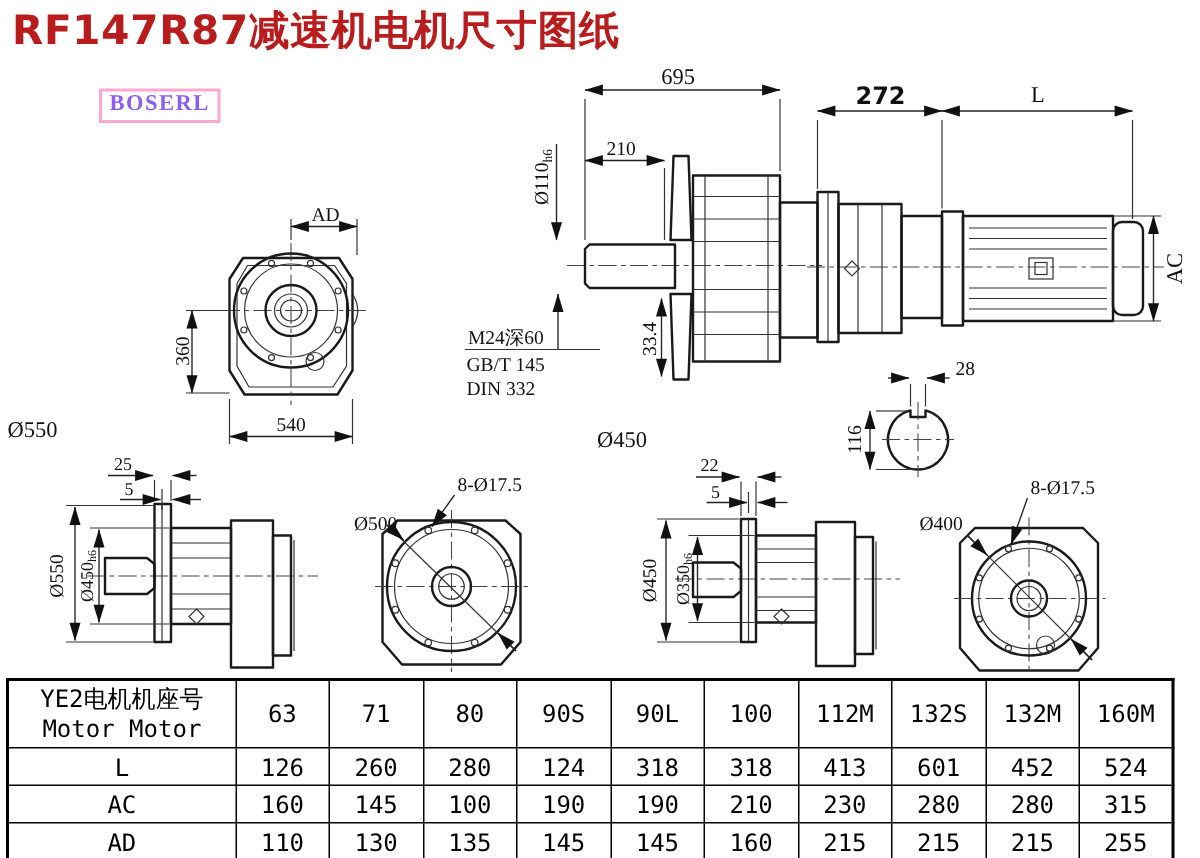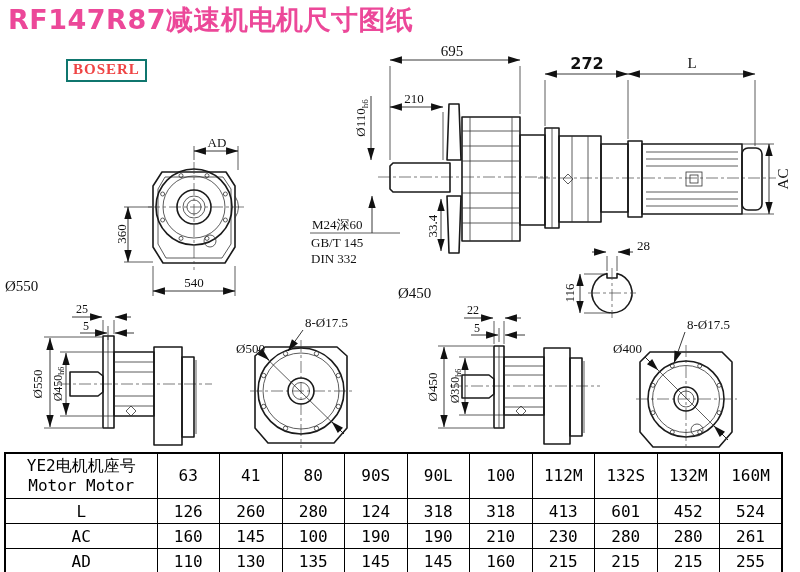--- a/index.html
+++ b/index.html
@@ -1,19 +1,19 @@
 <!DOCTYPE html>
 <html><head>
 <meta charset="utf-8">
 <style>
   html,body{margin:0;padding:0;background:#fff;}
   body{width:800px;height:572px;position:relative;font-family:"DejaVu Sans",sans-serif;overflow:hidden;}
-  .page-title{position:absolute;top:2px;left:8px;font:bold 27px "DejaVu Sans",sans-serif;color:#ec4899;letter-spacing:0.5px;}
-  .logo-box{position:absolute;top:59px;left:66px;border:2px solid #0f766e;padding:0 5px;height:19px;line-height:19px;
-            color:#ef4444;font:bold 15px "Liberation Serif",serif;letter-spacing:1px;background:#fff;}
+  .page-title{position:absolute;top:2px;left:8px;font:bold 27px "DejaVu Sans",sans-serif;color:#b91c1c;letter-spacing:0.5px;}
+  .logo-box{position:absolute;top:59px;left:66px;border:2px solid #f9a8d4;padding:0 5px;height:19px;line-height:19px;
+            color:#8b5cf6;font:bold 15px "Liberation Serif",serif;letter-spacing:1px;background:#fff;}
   svg#drawing{position:absolute;top:0;left:0;}
   .ol{fill:none;stroke:#1a1a1a;stroke-width:1.6;stroke-linejoin:round;}
   .tl{fill:none;stroke:#333;stroke-width:0.8;}
   .cl{fill:none;stroke:#444;stroke-width:0.7;stroke-dasharray:12 3 3 3;}
   .dim{fill:none;stroke:#222;stroke-width:0.9;}
   text{fill:#111;}
   .dt{font:13px "Liberation Serif",serif;}
   .dt12{font:12px "Liberation Serif",serif;}
   .dt15{font:15px "Liberation Serif",serif;}
   .bd{font:bold 16px "DejaVu Sans",sans-serif;}
@@ -309,21 +309,21 @@
       <col>
       <col>
   </colgroup>
   <tbody>
       <tr>
     <td class="hdr">
       <div>YE2电机机座号</div>
       <div>Motor Motor</div>
     </td>
     <td class="hdr">63</td>
-    <td class="hdr">41</td>
+    <td class="hdr">71</td>
     <td class="hdr">80</td>
     <td class="hdr">90S</td>
     <td class="hdr">90L</td>
     <td class="hdr">100</td>
     <td class="hdr">112M</td>
     <td class="hdr">132S</td>
     <td class="hdr">132M</td>
     <td class="hdr">160M</td>
   </tr>
   <tr>
@@ -343,21 +343,21 @@
     <td class="cell">AC</td>
     <td class="cell">160</td>
     <td class="cell">145</td>
     <td class="cell">100</td>
     <td class="cell">190</td>
     <td class="cell">190</td>
     <td class="cell">210</td>
     <td class="cell">230</td>
     <td class="cell">280</td>
     <td class="cell">280</td>
-    <td class="cell">261</td>
+    <td class="cell">315</td>
   </tr>
   <tr>
     <td class="cell">AD</td>
     <td class="cell">110</td>
     <td class="cell">130</td>
     <td class="cell">135</td>
     <td class="cell">145</td>
     <td class="cell">145</td>
     <td class="cell">160</td>
     <td class="cell">215</td>

